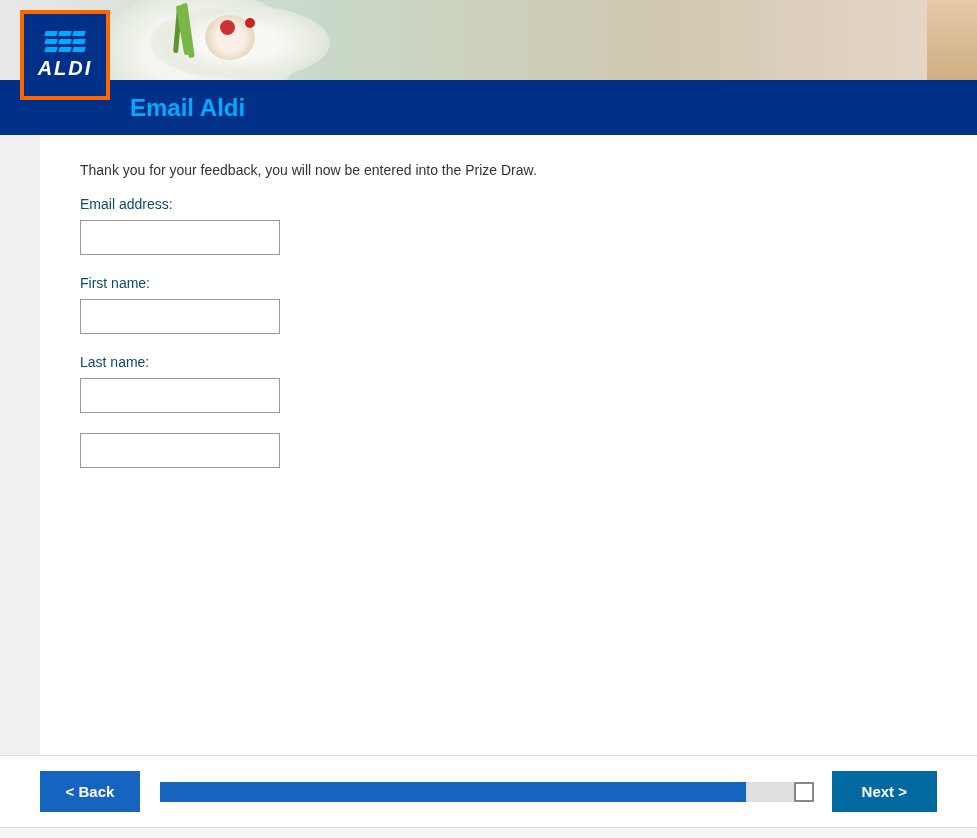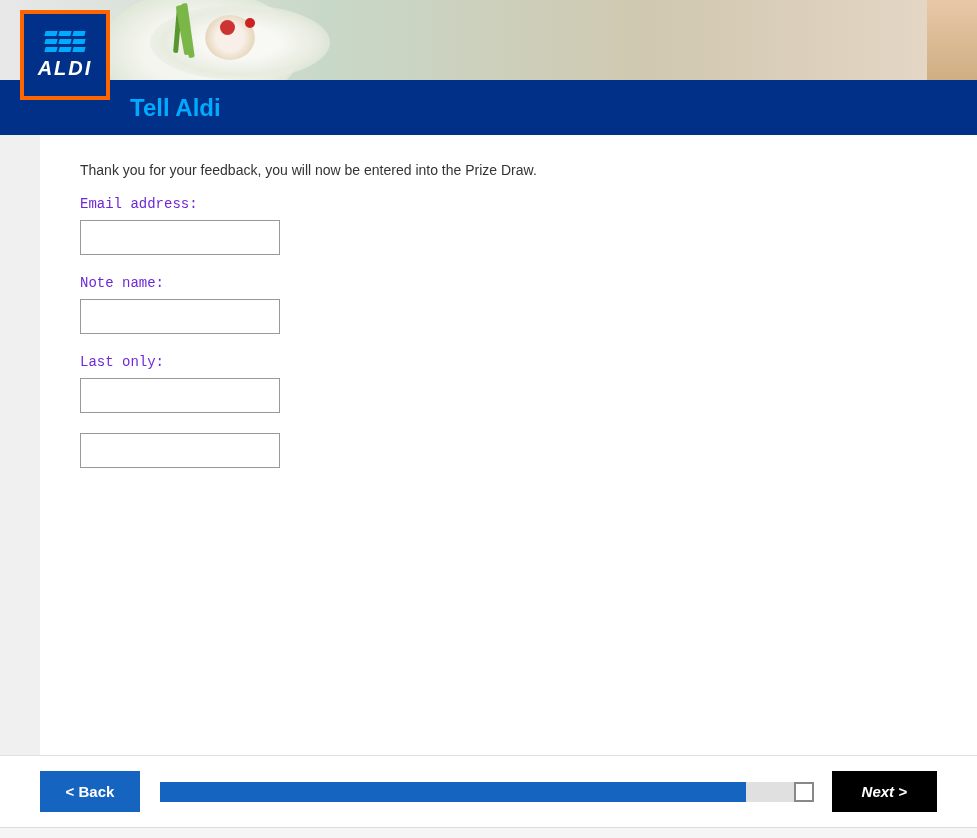--- a/index.html
+++ b/index.html
@@ -155,23 +155,22 @@
       margin-bottom: 30px;
     }
 
     .form-group {
       margin-bottom: 20px;
     }
 
     .form-label {
       display: block;
       font-size: 14px;
-      color: #6d28d9;
+      color: #0c4a6e;
       margin-bottom: 8px;
-      font-family: Liberation Mono, monospace;
     }
 
     .form-input {
       width: 200px;
       height: 35px;
       border: 1px solid #999;
       padding: 5px 8px;
       font-size: 14px;
       outline: none;
       display: block;
@@ -194,29 +193,28 @@
       color: white;
       border: none;
       padding: 12px 25px;
       font-size: 15px;
       font-weight: bold;
       cursor: pointer;
       min-width: 100px;
     }
 
     .next-button {
-      background: #000000;
+      background: #0369a1;
       color: white;
       border: none;
       padding: 12px 30px;
       font-size: 15px;
       font-weight: bold;
       cursor: pointer;
       min-width: 100px;
-      font-style: italic;
     }
 
     .progress-bar-container {
       flex: 1;
       margin: 0 20px;
       display: flex;
       align-items: center;
     }
 
     .progress-bar-track {
@@ -283,40 +281,40 @@
         <span></span>
           <span></span>
           <span></span>
       </div>
     </div>
     <div class="aldi-text">ALDI</div>
   </div>
 </div>
 
 <div class="header">
-  <div class="header-title">Tell Aldi</div>
+  <div class="header-title">Email Aldi</div>
 </div>
 
 <div class="right-food-image"></div>
 
 <div class="main-content">
   <p class="intro-text">Thank you for your feedback, you will now be entered into the Prize Draw.</p>
 
   <div class="form-group">
     <label class="form-label">Email address:</label>
     <input class="form-input" type="email" style="">
   </div>
 
   <div class="form-group">
-    <label class="form-label">Note name:</label>
+    <label class="form-label">First name:</label>
     <input class="form-input" type="text" style="">
   </div>
 
   <div class="form-group">
-    <label class="form-label">Last only:</label>
+    <label class="form-label">Last name:</label>
     <input class="form-input" type="text" style="">
   </div>
 
   <div class="form-group">
     <input class="form-input" type="tel" style="">
   </div>
 </div>
 
 <div class="nav-bar">
   <button class="back-button">&lt; Back</button>

